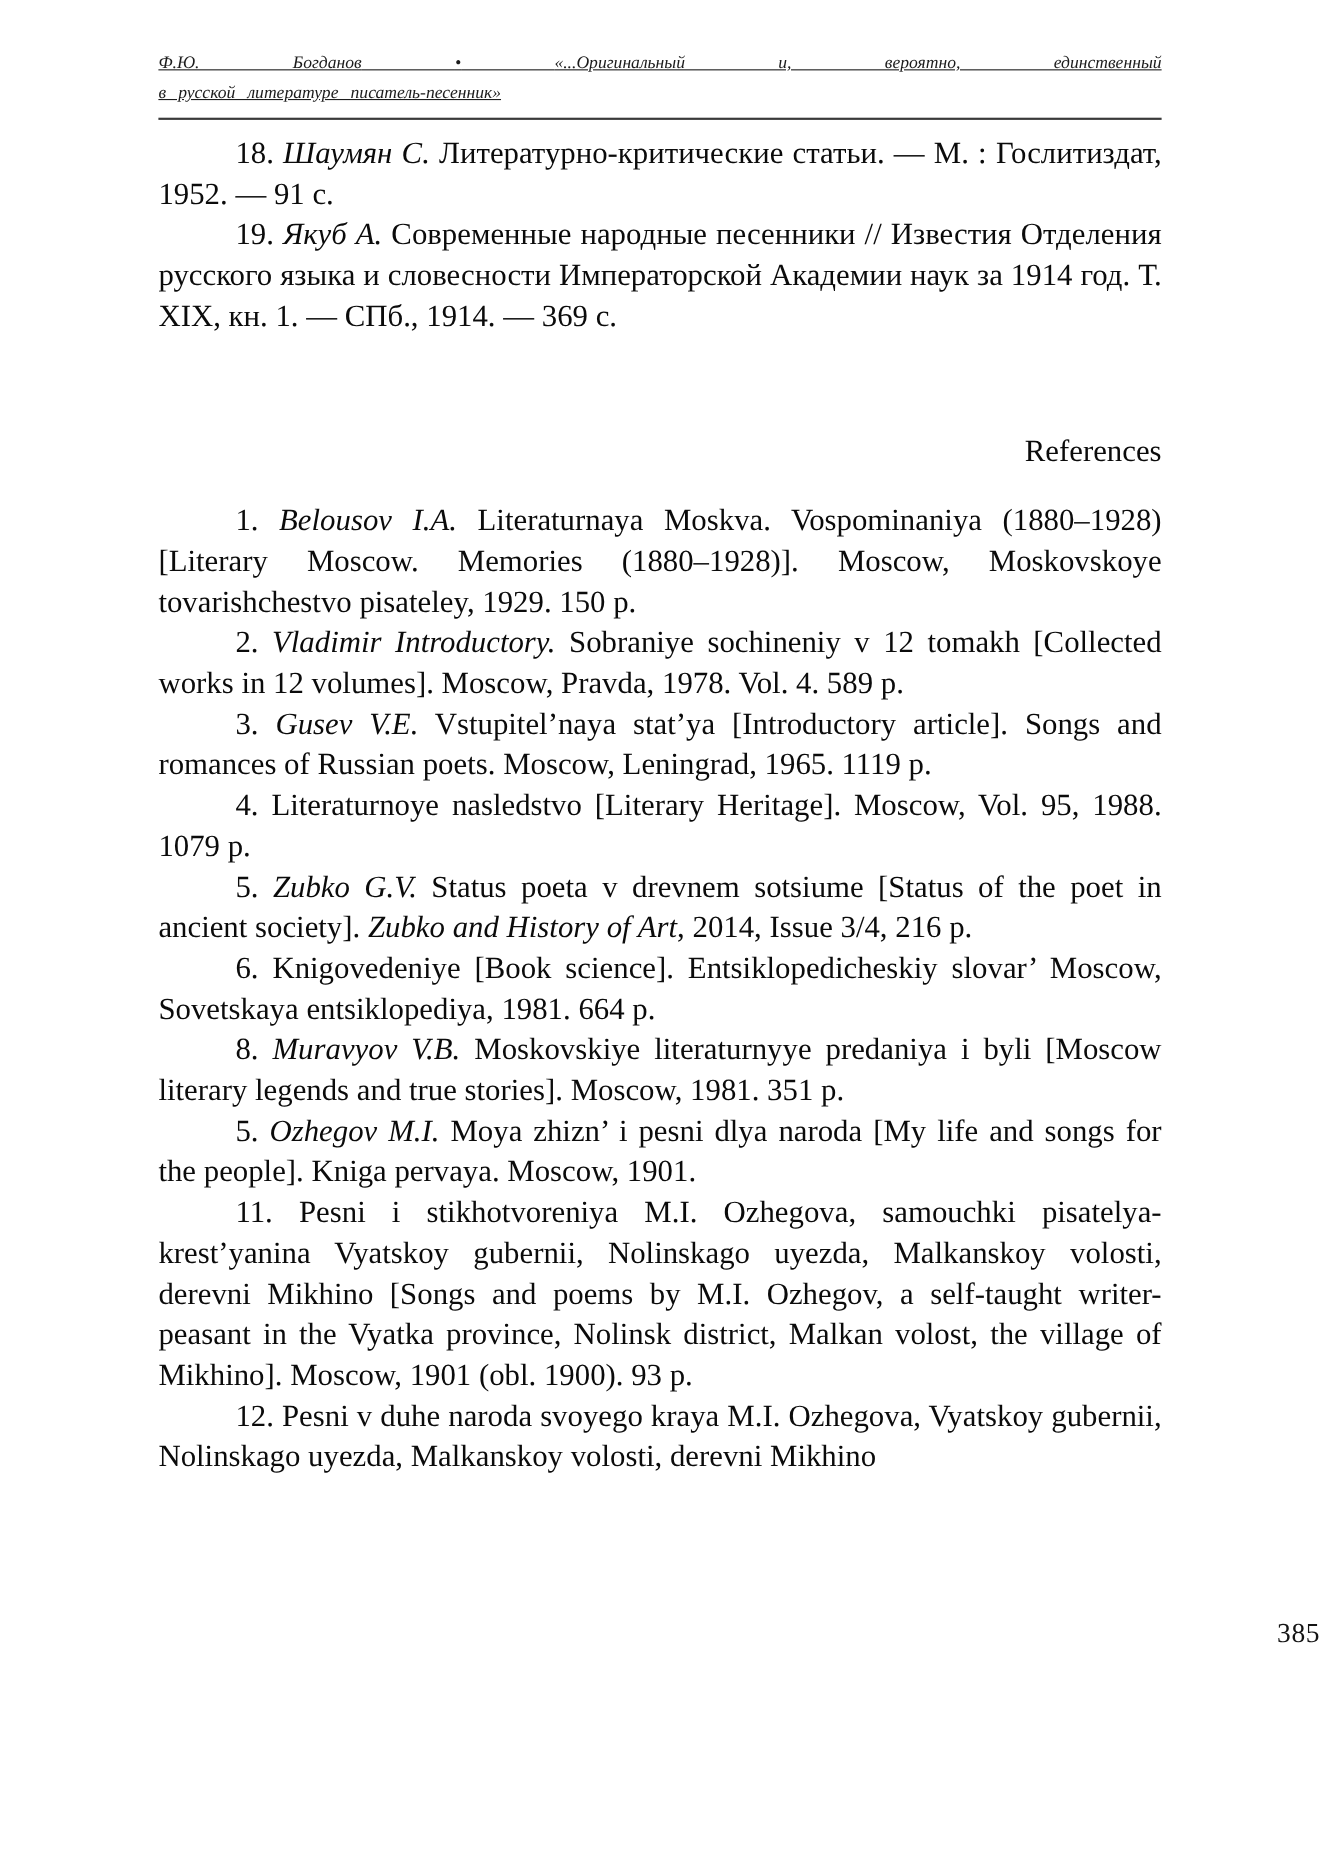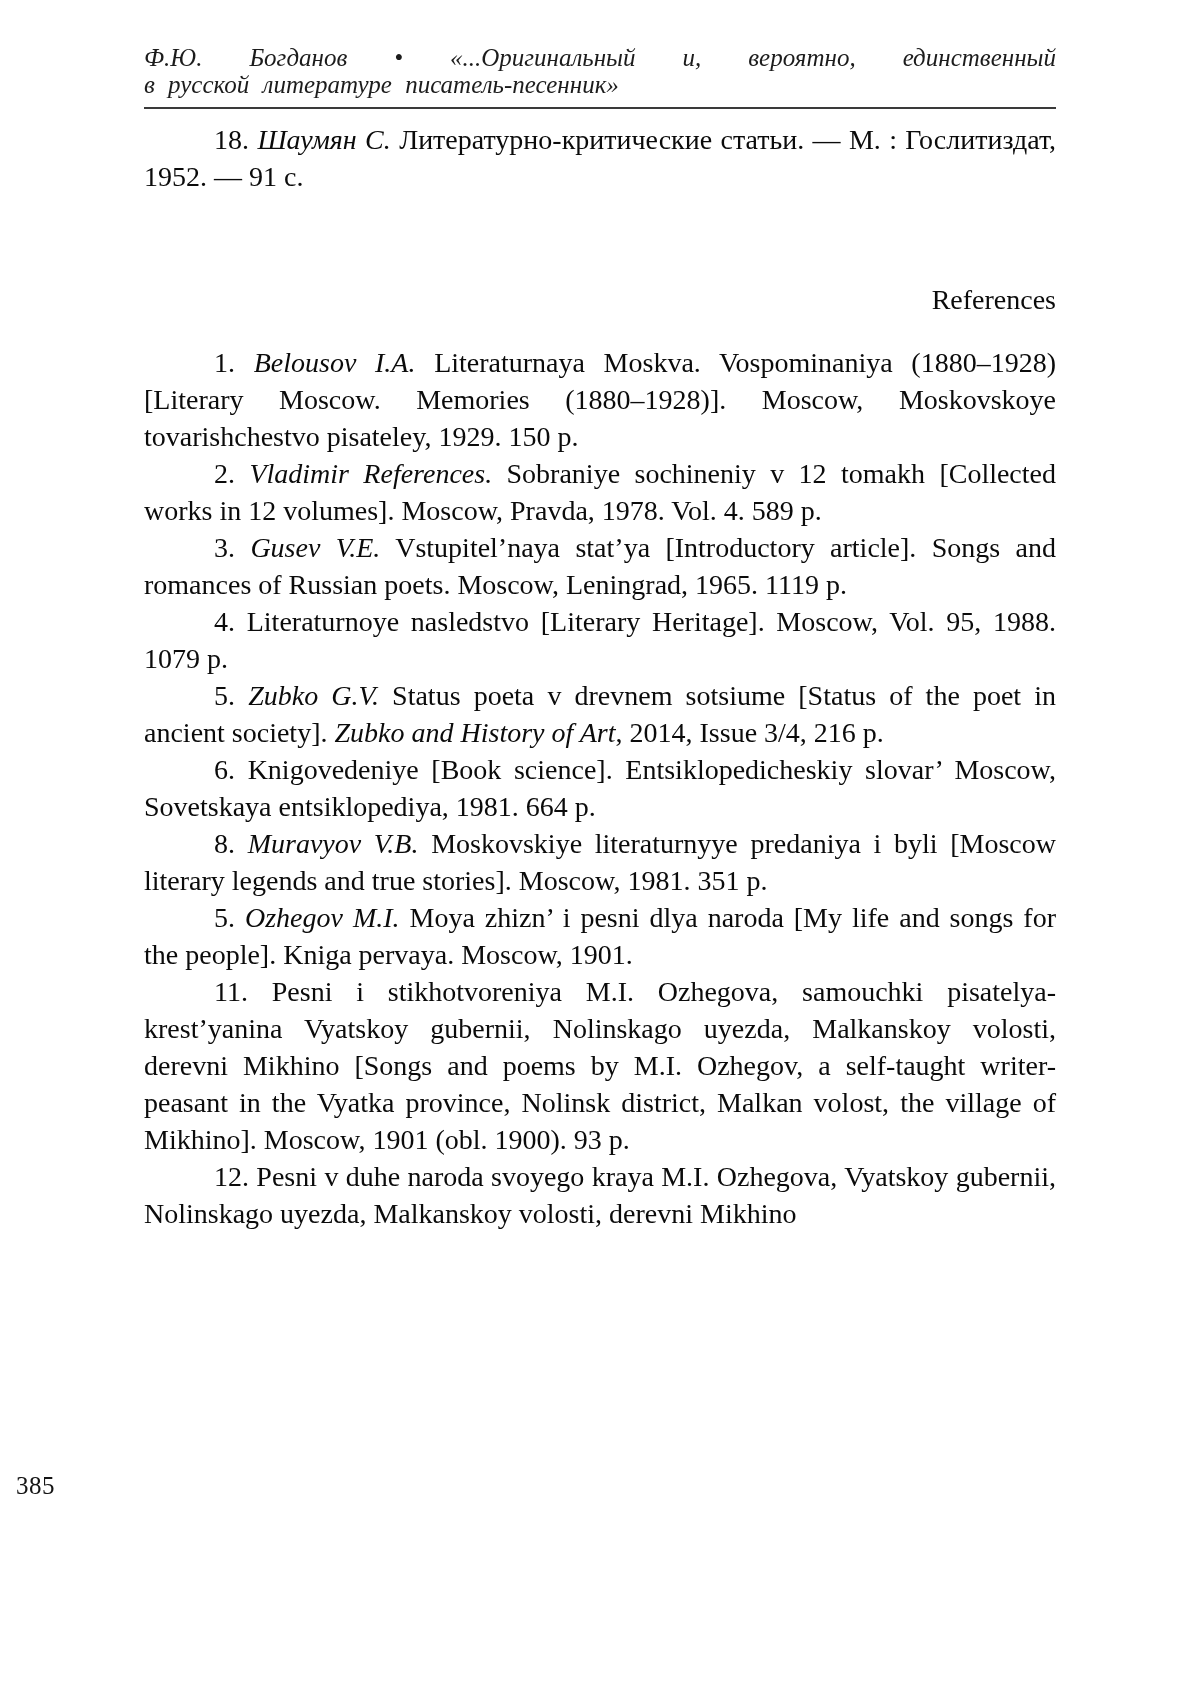--- a/index.html
+++ b/index.html
@@ -9,26 +9,27 @@
     height: 1703px;
     position: relative;
     font-family: "Liberation Serif", "DejaVu Serif", serif;
     color: #0b0b0b;
     overflow: hidden;
   }
   .sheet { padding: 44px 144px 0 144px; }
 
   .running-header {
     font-style: italic;
-    font-size: 25px;
+    font-size: 16px;
     line-height: 27px;
     word-spacing: 7px;
     color: #1c1c1c;
     border-bottom: 2px solid #3a3a3a;
     padding-bottom: 9px;
+    text-decoration: underline;
   }
   .running-header .line1 {
     text-align: justify;
     text-align-last: justify;
   }
 
   .content {
     margin-top: 12px;
     font-size: 28px;
     line-height: 37px;
@@ -45,47 +46,48 @@
     margin: 86px 0 26px 0;
     font-size: 28px;
     font-weight: normal;
   }
 
   .page-number {
     position: absolute;
     top: 1472px;
     left: 0;
     width: 100%;
-    text-align: left;
+    text-align: right;
     font-size: 25px;
     letter-spacing: 0.5px;
     color: #141414;
     padding-left: 16px;
   }
 </style>
 </head>
 <body>
 
 <div class="sheet">
 
   <div class="running-header">
     <div class="line1"><span>Ф.Ю. Богданов</span> <span>•</span> <span>«...Оригинальный и, вероятно, единственный</span></div>
     <div class="line2">в русской литературе писатель-песенник»</div>
   </div>
 
   <div class="content">
 
     <p class="ref"><span>18.</span> <span class="it">Шаумян С.</span> <span>Литературно-критические статьи. — М. : Гос­литиздат, 1952. — 91 с.</span></p>
 
+    <p class="ref"><span>19.</span> <span class="it">Якуб А.</span> <span>Современные народные песенники // Известия Отделения русского языка и словесности Императорской Акаде­мии наук за 1914 год. Т. XIX, кн. 1. — СПб., 1914. — 369 с.</span></p>
 
     <h2 class="references-heading">References</h2>
 
     <p class="ref"><span>1.</span> <span class="it">Belousov I.A.</span> <span>Literaturnaya Moskva. Vospominaniya (1880–1928) [Literary Moscow. Memories (1880–1928)]. Moscow, Moskovskoye tovarishchestvo pisateley, 1929. 150 p.</span></p>
 
-    <p class="ref"><span>2.</span> <span class="it">Vladimir References.</span> <span>Sobraniye sochineniy v 12 tomakh [Collected works in 12 volumes]. Moscow, Pravda, 1978. Vol. 4. 589 p.</span></p>
+    <p class="ref"><span>2.</span> <span class="it">Vladimir Introductory.</span> <span>Sobraniye sochineniy v 12 tomakh [Collected works in 12 volumes]. Moscow, Pravda, 1978. Vol. 4. 589 p.</span></p>
 
     <p class="ref"><span>3.</span> <span class="it">Gusev V.E.</span> <span>Vstupitel’naya stat’ya [Introductory article]. Songs and romances of Russian poets. Moscow, Leningrad, 1965. 1119 p.</span></p>
 
     <p class="ref"><span>4.</span> <span>Literaturnoye nasledstvo [Literary Heritage]. Moscow, Vol. 95, 1988. 1079 p.</span></p>
 
     <p class="ref"><span>5.</span> <span class="it">Zubko G.V.</span> <span>Status poeta v drevnem sotsiume [Status of the poet in ancient society].</span> <span class="it">Zubko and History of Art</span><span>, 2014, Issue 3/4, 216 p.</span></p>
 
     <p class="ref"><span>6.</span> <span>Knigovedeniye [Book science]. Entsiklopedicheskiy slovar’ Moscow, Sovetskaya entsiklopediya, 1981. 664 p.</span></p>
 
 

